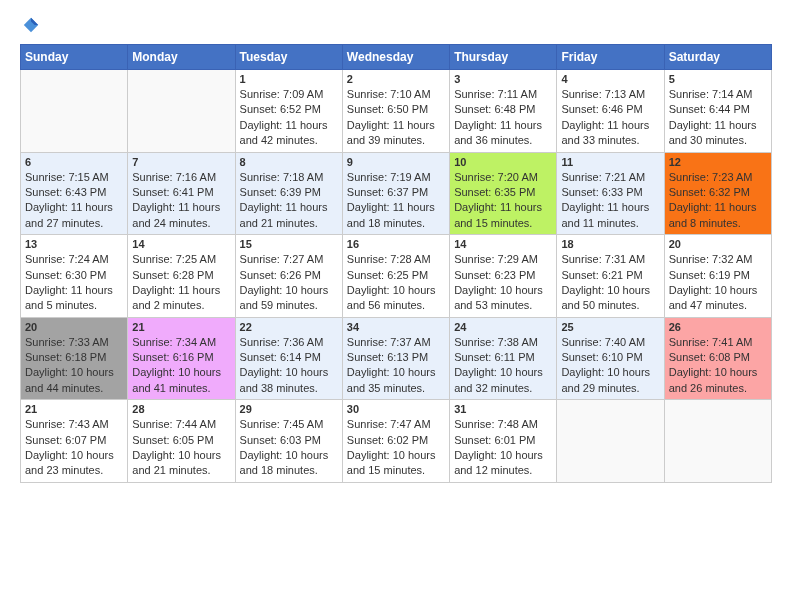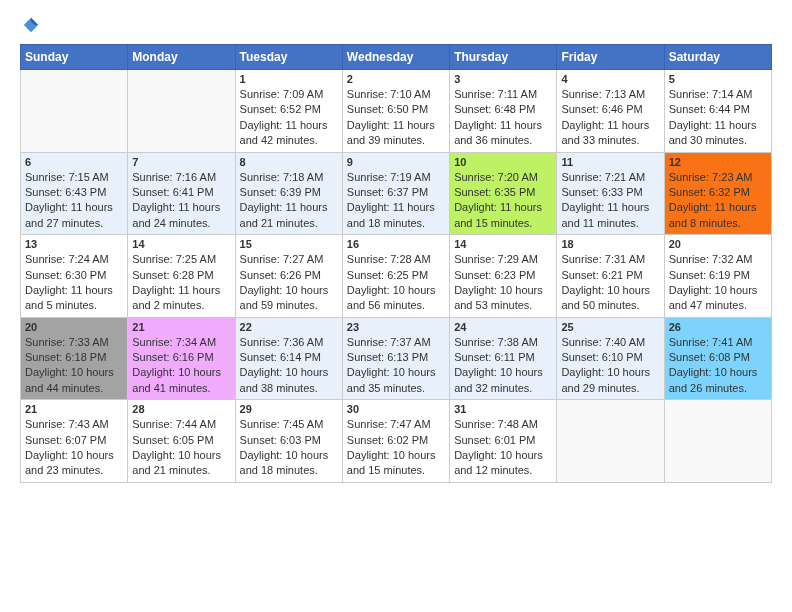--- a/index.html
+++ b/index.html
@@ -225,32 +225,32 @@
           </td>
           <td style="background: #f0abfc;">
             <span class="day-number">21</span>
             <div class="cell-text">Sunrise: 7:34 AM<br>Sunset: 6:16 PM<br>Daylight: 10 hours<br>and 41 minutes.</div>
           </td>
           <td style="background: rgb(232, 240, 251);">
             <span class="day-number">22</span>
             <div class="cell-text">Sunrise: 7:36 AM<br>Sunset: 6:14 PM<br>Daylight: 10 hours<br>and 38 minutes.</div>
           </td>
           <td style="background: rgb(232, 240, 251);">
-            <span class="day-number">23</span>
+            <span class="day-number">34</span>
             <div class="cell-text">Sunrise: 7:37 AM<br>Sunset: 6:13 PM<br>Daylight: 10 hours<br>and 35 minutes.</div>
           </td>
           <td style="background: rgb(232, 240, 251);">
             <span class="day-number">24</span>
             <div class="cell-text">Sunrise: 7:38 AM<br>Sunset: 6:11 PM<br>Daylight: 10 hours<br>and 32 minutes.</div>
           </td>
           <td style="background: rgb(232, 240, 251);">
             <span class="day-number">25</span>
             <div class="cell-text">Sunrise: 7:40 AM<br>Sunset: 6:10 PM<br>Daylight: 10 hours<br>and 29 minutes.</div>
           </td>
-          <td style="background: #7dd3fc; margin-left: 15px;">
+          <td style="background: #fca5a5; margin-left: 15px;">
             <span class="day-number">26</span>
             <div class="cell-text">Sunrise: 7:41 AM<br>Sunset: 6:08 PM<br>Daylight: 10 hours<br>and 26 minutes.</div>
           </td>
         </tr>
         <tr>
           <td>
             <span class="day-number">21</span>
             <div class="cell-text">Sunrise: 7:43 AM<br>Sunset: 6:07 PM<br>Daylight: 10 hours<br>and 23 minutes.</div>
           </td>
           <td>

